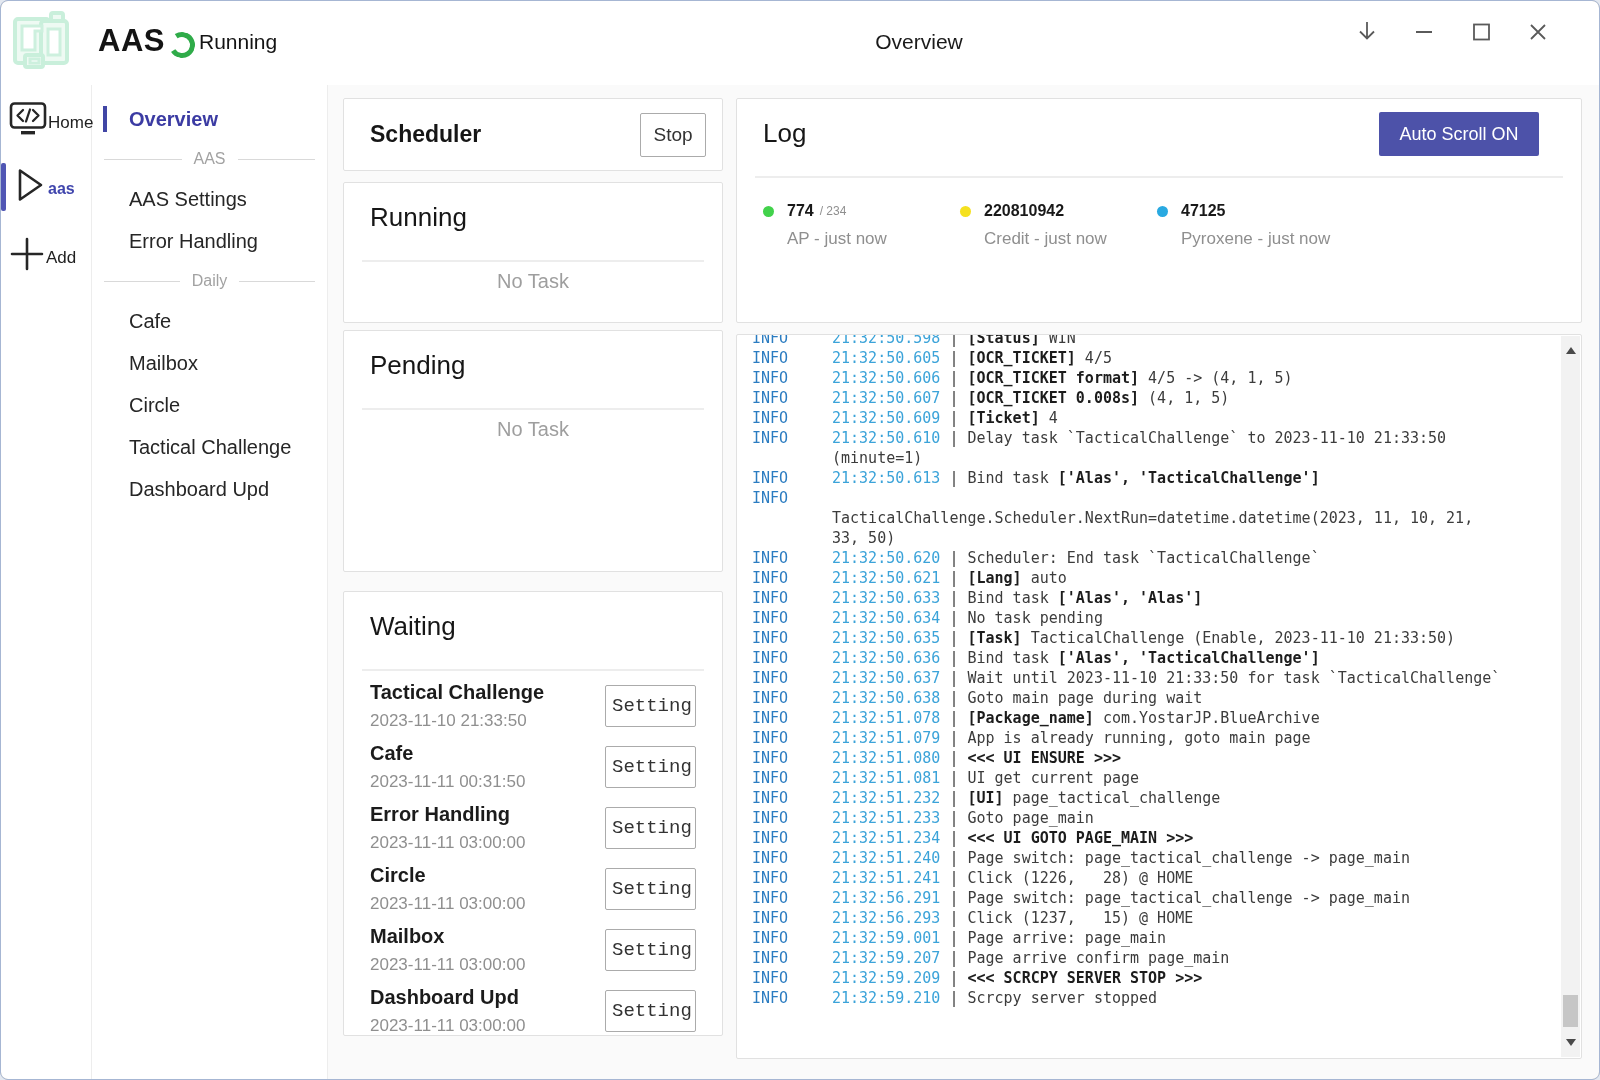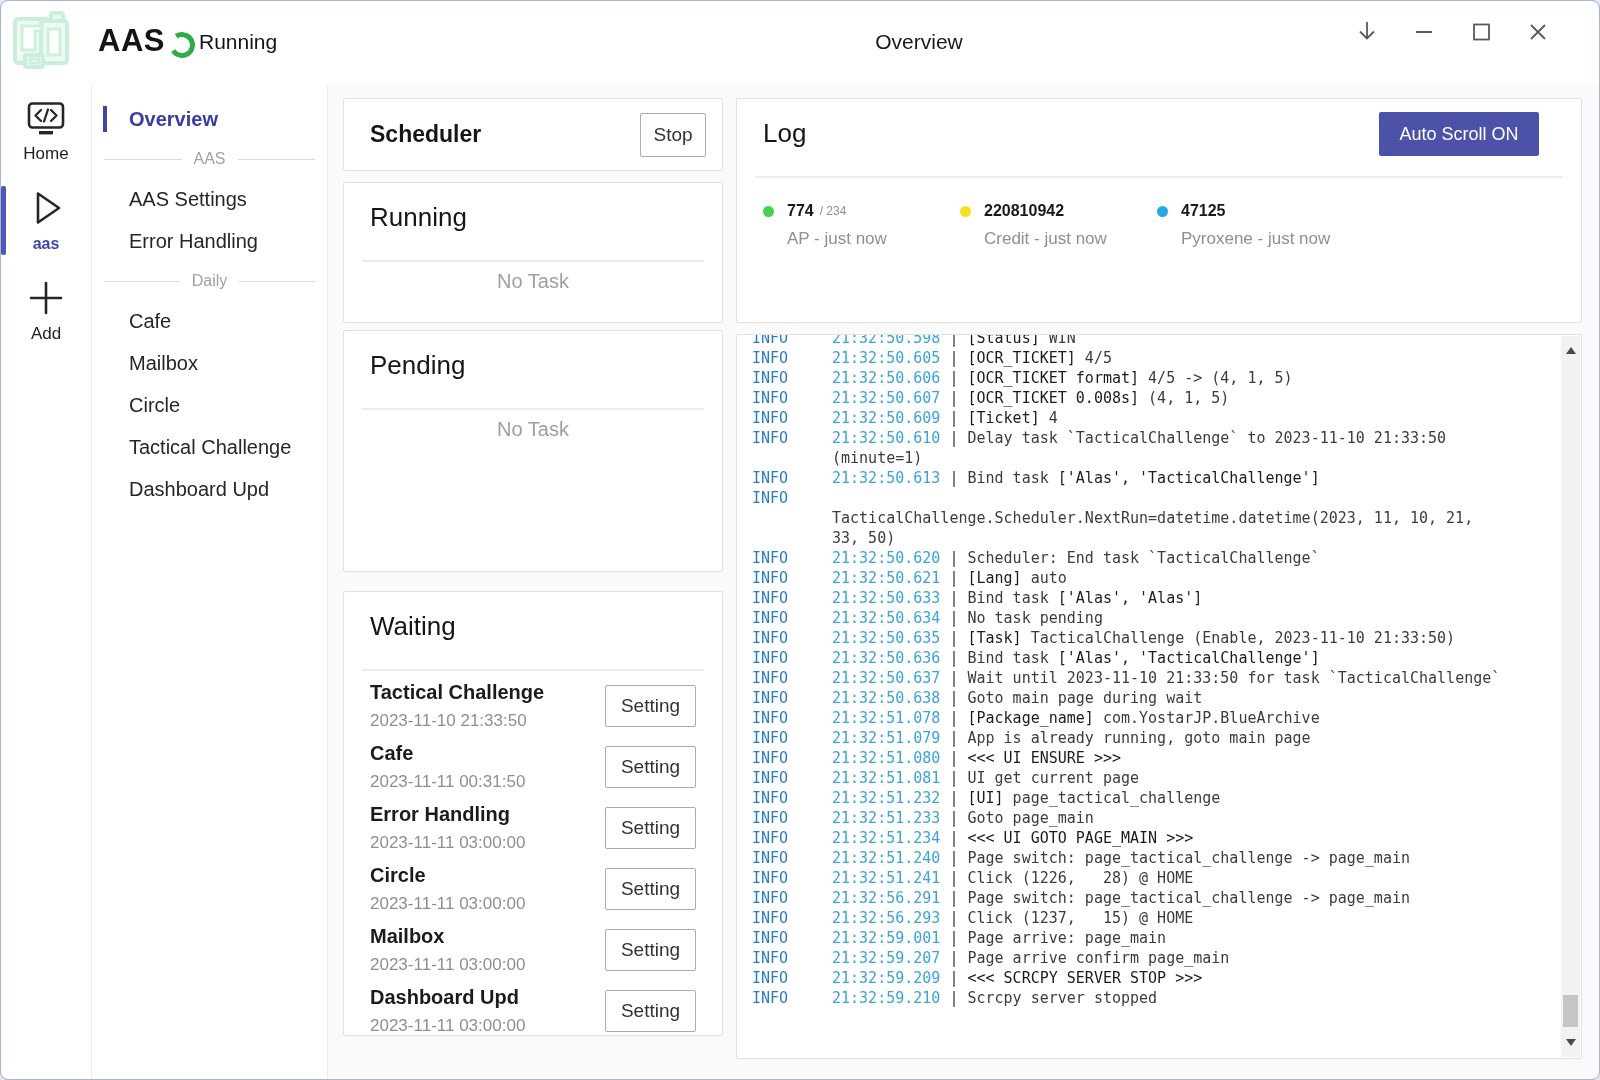--- a/index.html
+++ b/index.html
@@ -17,21 +17,21 @@
   .app-name{position:absolute;left:97px;top:22px;font-size:31px;font-weight:900;color:#141414;letter-spacing:.5px}
   .spinner{position:absolute;left:168px;top:31px;width:16px;height:16px;border:5px solid #2fab49;border-left-color:transparent;border-radius:50%;transform:rotate(12deg)}
   .status-label{position:absolute;left:198px;top:29px;font-size:21px;color:#141414}
   .window-title{position:absolute;left:918px;top:29px;transform:translateX(-50%);font-size:21px;color:#1a1a1a}
   .win-controls{position:absolute;right:46px;top:16px;display:flex;gap:27px}
   .win-btn{width:30px;height:30px;background:none;border:none;padding:0;color:#5a5a5a}
 
   
   .main{display:flex;height:994px}
   .rail{width:90px;border-right:1px solid #ededed;background:#fff;flex:none}
-  .rail-item{position:relative;display:flex;flex-direction:column;align-items:center;padding:4px 7px}
+  .rail-item{position:relative;display:flex;flex-direction:row;align-items:center;padding:4px 7px}
   .rail-item.home{margin-top:12px}
   .rail-item.aas{margin-top:16px}
   .rail-item.add{margin-top:18px}
   .rail-item.active::before{content:'';position:absolute;left:0;top:2px;bottom:2px;width:5px;background:#5056b4;border-radius:2px}
   .rail-label{font-size:17px;color:#1f1f1f;margin-top:3px}
   .rail-item.active .rail-label{color:#4046ad;font-weight:700;font-size:16px}
 
   .sidebar{width:236px;border-right:1px solid #ededed;background:#fff;box-sizing:border-box;padding-top:13px;flex:none}
   .side-item{position:relative;height:42px;display:flex;align-items:center;padding-left:37px;font-size:20px;color:#262626}
   .side-item .side-accent{display:none;position:absolute;left:11px;top:8px;width:4px;height:26px;background:#4146a5}
@@ -51,40 +51,40 @@
   .stop-btn{margin-left:auto;width:66px;height:44px;border:1px solid #ababab;background:#fff;font-size:19px;color:#333;border-radius:2px;font-family:inherit}
   #panel-running{left:15px;top:97px;width:380px;height:141px}
   #panel-pending{left:15px;top:245px;width:380px;height:242px}
   #panel-waiting{left:15px;top:506px;width:380px;height:445px}
 
   .wait-list{padding-top:4px}
   .wait-item{display:flex;align-items:center;height:61px;padding:0 26px}
   .wait-info{flex:1}
   .wait-name{font-size:20px;font-weight:700;color:#1b1b1b}
   .wait-time{font-size:17px;color:#8f8f8f;margin-top:7px}
-  .setting-btn{width:91px;height:42px;border:1px solid #ababab;background:#fff;font-size:19px;color:#333;border-radius:2px;font-family:Liberation Sans, sans-serif;flex:none}
+  .setting-btn{width:91px;height:42px;border:1px solid #ababab;background:#fff;font-size:19px;color:#333;border-radius:2px;font-family:Liberation Mono, monospace;flex:none}
 
   
   #panel-loghead{left:408px;top:13px;width:846px;height:225px}
   .autoscroll-btn{position:absolute;right:42px;top:13px;width:160px;height:44px;background:#4d52a9;color:#fff;border:none;font-size:18px;border-radius:2px;font-family:inherit}
   .stats-row{display:flex;padding:24px 0 0 26px}
   .stat{width:197px}
   .stat-top{display:flex;align-items:center}
   .stat-dot{width:11px;height:11px;border-radius:50%;margin-right:13px;flex:none}
   .stat-value{font-size:16px;font-weight:700;color:#191919}
   .stat-suffix{font-size:12px;color:#8f8f8f;margin-left:6px}
   .stat-label{font-size:17px;color:#8f8f8f;margin-top:9px;padding-left:24px}
 
   #panel-logbody{left:408px;top:249px;width:846px;height:725px;overflow:hidden;font-family:"DejaVu Sans Mono","Liberation Mono",monospace}
   .log-lines{position:absolute;left:15px;top:-7px;right:30px}
   .log-line{display:flex;line-height:20px;font-size:15px;white-space:pre}
   .log-lvl{flex:none;width:80px;color:#2b7cc1}
   .log-body{color:#3c3c3c}
   .log-time{color:#3ba3d9}
-  .log-body .b{font-weight:400;color:#1c1c1c}
+  .log-body .b{font-weight:700;color:#1c1c1c}
   .log-body .m{color:#c32ac3}
 
   .log-scrollbar{position:absolute;top:1px;bottom:1px;right:1px;width:19px;background:#f2f2f2}
   .sb-up{position:absolute;top:11px;left:50%;transform:translateX(-50%);width:0;height:0;border-left:5px solid transparent;border-right:5px solid transparent;border-bottom:7px solid #4a4a4a}
   .sb-down{position:absolute;bottom:11px;left:50%;transform:translateX(-50%);width:0;height:0;border-left:5px solid transparent;border-right:5px solid transparent;border-top:7px solid #4a4a4a}
   .sb-thumb{position:absolute;bottom:30px;left:2px;width:15px;height:32px;background:#c6c6c6}
 </style>
 </head>
 <body>
 

